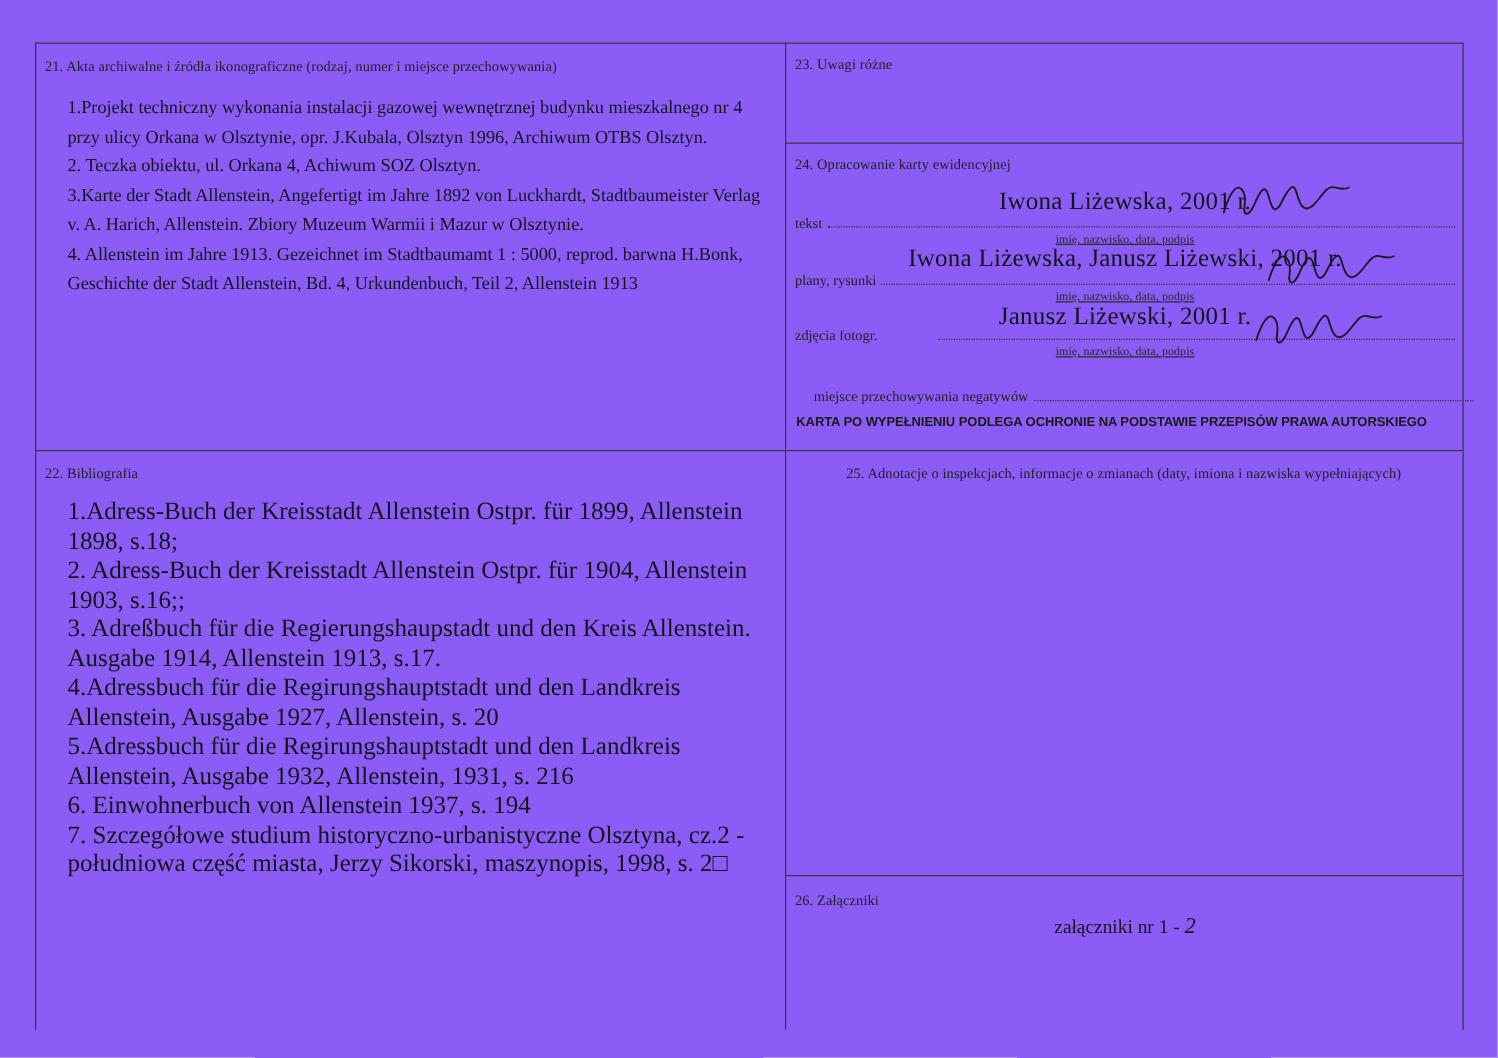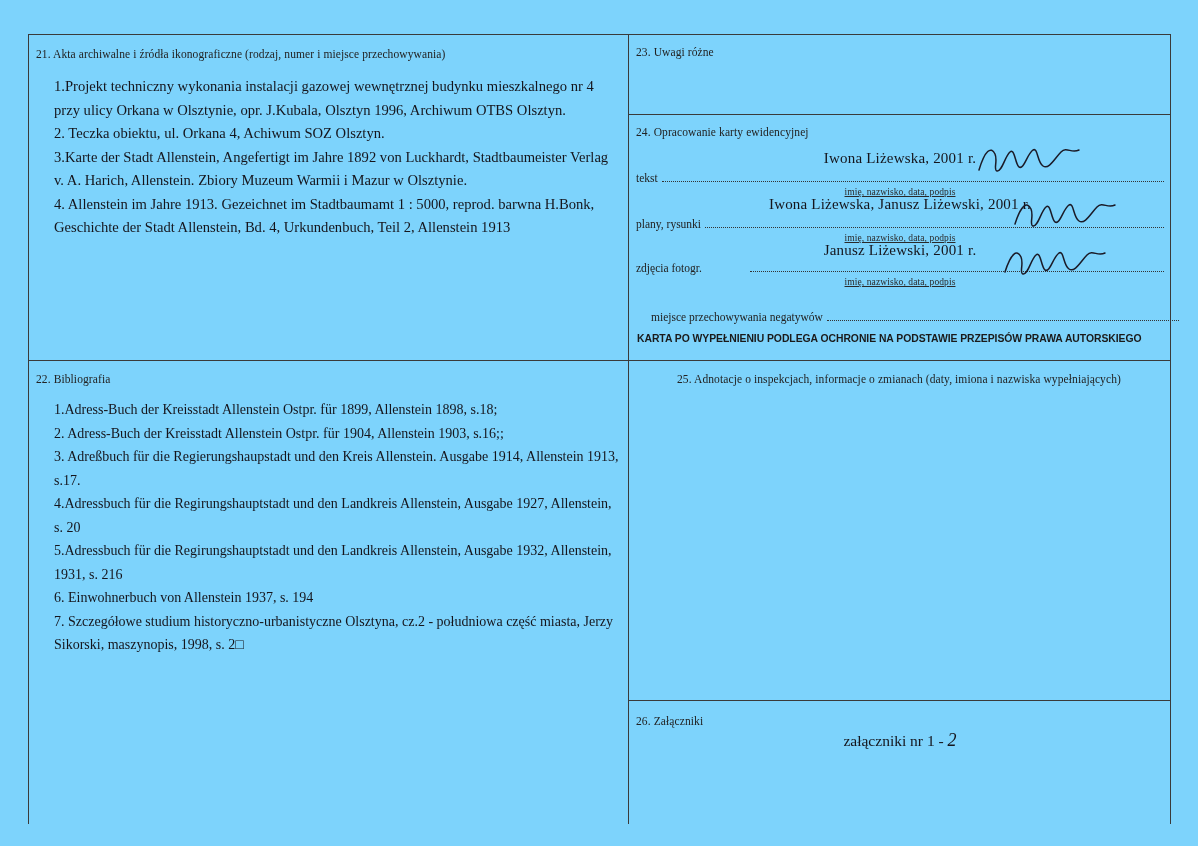--- a/index.html
+++ b/index.html
@@ -11,21 +11,21 @@
     width: 1198px;
     height: 846px;
     font-family: "Liberation Serif", serif;
     color: #1a1a1a;
     overflow: hidden;
   }
   .page {
     position: relative;
     width: 1198px;
     height: 846px;
-    background: #7dd3fc;
+    background: #8b5cf6;
     box-sizing: border-box;
   }
   
   .border-top {
     position: absolute;
     left: 28px;
     top: 34px;
     width: 1142px;
     height: 0;
     border-top: 1px solid #3a3a3a;
@@ -108,38 +108,38 @@
     white-space: pre-line;
   }
 
   
   #sec22-label { left: 36px; top: 373px; }
   #sec22-body {
     position: absolute;
     left: 54px;
     top: 398px;
     width: 565px;
-    font-size: 14px;
+    font-size: 20px;
     line-height: 23.5px;
     color: #15151c;
     white-space: pre-line;
   }
 
   
   #sec23-label { left: 636px; top: 46px; }
 
   
   #sec24-label { left: 636px; top: 126px; }
   .sig-block {
     position: absolute;
     left: 636px;
     width: 528px;
   }
   .sig-name {
-    font-size: 15px;
+    font-size: 20px;
     text-align: center;
     color: #15151c;
     letter-spacing: 0.2px;
   }
   .dotted-row {
     display: flex;
     align-items: baseline;
     font-size: 11.5px;
     color: #222;
   }

